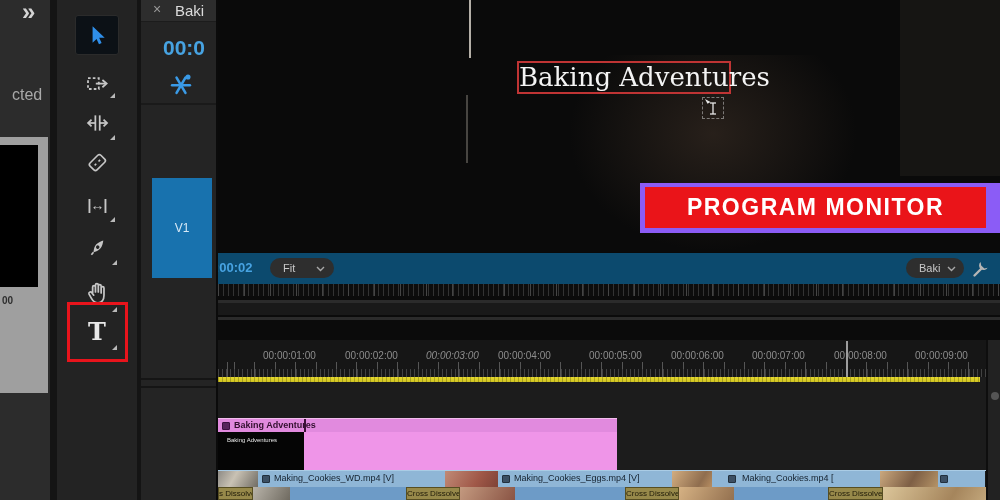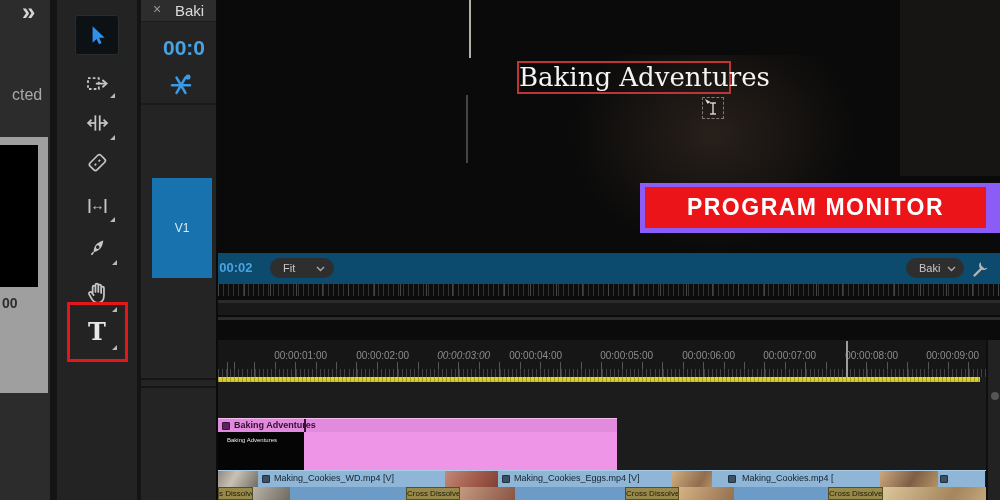--- a/index.html
+++ b/index.html
@@ -6,38 +6,38 @@
   html,body { width:1000px; height:500px; background:#111; overflow:hidden; }
   body { font-family:"Liberation Sans", sans-serif; }
   #app { position:relative; width:1000px; height:500px; background:#101010; overflow:hidden; }
   .abs { position:absolute; }
   .serif { font-family:"DejaVu Serif", serif; }
   .tool { position:absolute; width:40px; height:34px; display:flex; align-items:center; justify-content:center; }
   .tri { position:absolute; width:0; height:0; border-left:5px solid transparent; border-bottom:5px solid #b9b9b9; }
   .ddl { position:absolute; height:20px; background:#2e2e2e; border-radius:10px; color:#c9c9c9;
          font-size:11px; line-height:20px; }
   .ddl .lbl { position:absolute; left:13px; top:0; }
-  .rlabel { position:absolute; width:64px; text-align:right; font-size:10px; color:#8d8d8d; top:10px; }
+  .rlabel { position:absolute; width:64px; text-align:left; font-size:10px; color:#8d8d8d; top:10px; }
   .vclabel { position:absolute; top:2px; font-size:9px; color:#15222f; white-space:nowrap; }
   .fxb { position:absolute; top:4px; width:8px; height:8px; background:#3c4f63; border:1px solid #22303e; border-radius:1px; }
   .olv { position:absolute; top:0; height:13px; background:#97894a; border:1px solid #57currentColor; border:1px solid #574e22;
          font-size:8px; color:#1f1a08; text-align:center; line-height:12px; overflow:hidden; white-space:nowrap; }
   .thmb { position:absolute; top:0; }
 </style>
 </head>
 <body>
 
 <div id="app">
 
   <div class="abs" style="left:0;top:0;width:50px;height:500px;background:#2c2c2c;">
     <div class="abs" style="left:22px;top:-2px;font-size:24px;font-weight:bold;color:#d4d4d4;">»</div>
     <div class="abs" style="left:0;top:86px;font-size:16px;color:#a9a9a9;padding-left:12px;">cted</div>
     <div class="abs" style="left:0;top:137px;width:48px;height:256px;background:#9f9f9f;">
       <div class="abs" style="left:0;top:8px;width:38px;height:142px;background:#000;"></div>
-      <div class="abs" style="left:2px;top:158px;font-size:14px;font-weight:bold;color:#2e2e2e;">00</div>
+      <div class="abs" style="left:2px;top:158px;font-size:10px;font-weight:bold;color:#2e2e2e;">00</div>
     </div>
   </div>
   <div class="abs" style="left:50px;top:0;width:7px;height:500px;background:#141414;"></div>
 
   <div class="abs" style="left:57px;top:0;width:80px;height:500px;background:#232323;">
 
     <div class="abs" style="left:18px;top:15px;width:44px;height:40px;background:#0c1116;border:1px solid #2b2b2b;border-radius:3px;display:flex;align-items:center;justify-content:center;">
       <svg width="22" height="22" viewBox="0 0 20 20">
         <path d="M6 2 L6 17 L9.6 13.6 L11.8 18.4 L14.2 17.3 L12 12.6 L17 12.6 Z" fill="#2f8fea"></path>
       </svg>

